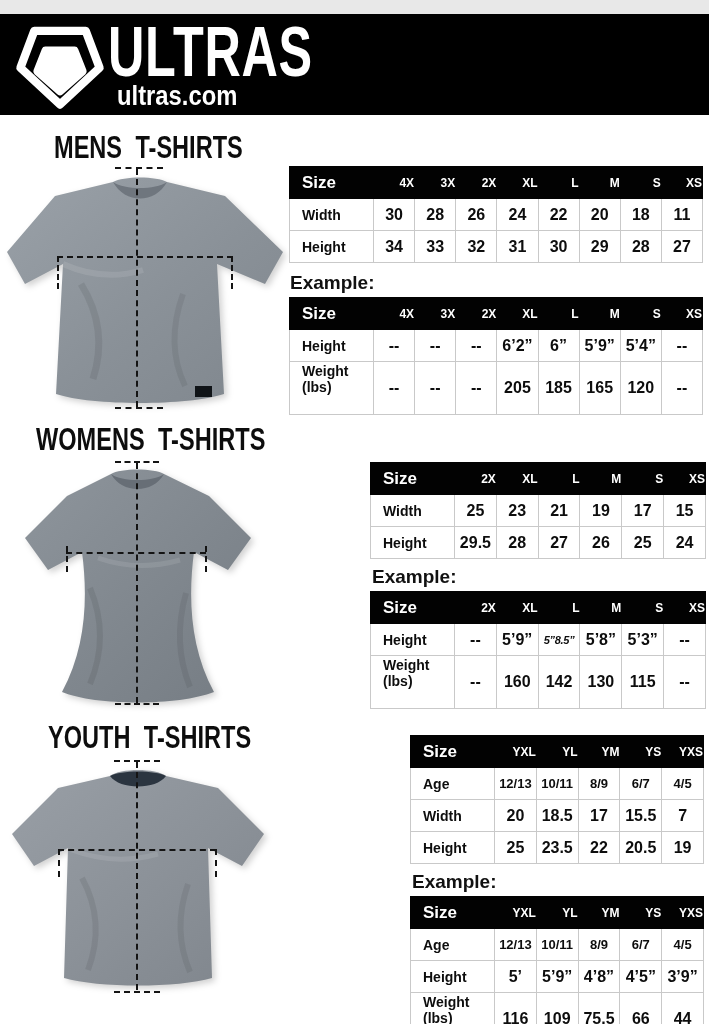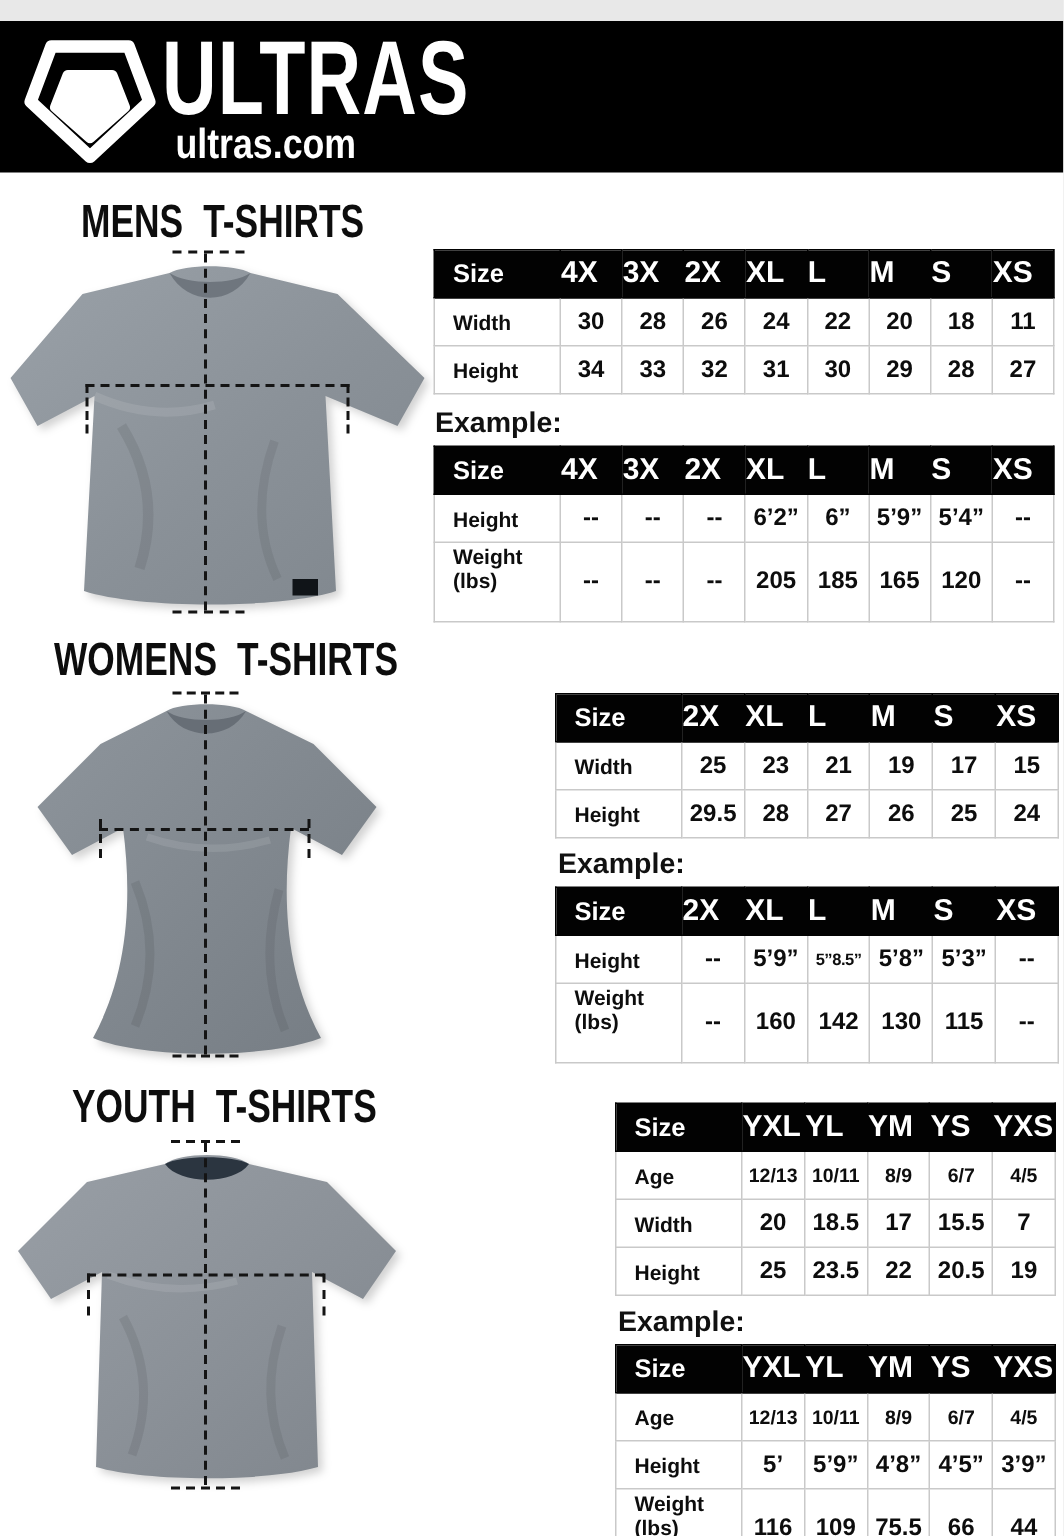--- a/index.html
+++ b/index.html
@@ -17,29 +17,29 @@
   .sec-title{position:absolute;color:#0d0d0d;font-size:31px;font-weight:800;letter-spacing:0px;
              word-spacing:9px;transform:scaleX(0.76);transform-origin:left top;white-space:nowrap;}
   #mens-title{left:54px;top:116px;}
   #womens-title{left:36px;top:408px;}
   #youth-title{left:48px;top:706px;}
 
   .ex-label{position:absolute;font-size:19px;font-weight:700;color:#111111;}
 
   
   .size-table{position:absolute;border-collapse:collapse;table-layout:fixed;background:#ffffff;}
-  .size-table th{background:#020202;color:#ffffff;font-weight:700;font-size:20px;height:31px;
-                 text-align:left;border:1px solid #020202;padding:0;}
+  .size-table th{background:#020202;color:#ffffff;font-weight:700;font-size:12px;height:31px;
+                 text-align:right;border:1px solid #020202;padding:0;}
   .size-table th.label-h{text-align:left;padding-left:12px;font-size:17px;}
   .size-table td{border:1px solid #c9c9c9;text-align:center;font-weight:700;color:#0d0d0d;
                  font-size:16px;height:31px;padding:0;}
   .size-table td.label{text-align:left;padding-left:12px;font-size:14px;}
   .size-table td.label.two-line{font-size:14px;line-height:1.1;padding-top:2px;padding-bottom:19px;}
   .size-table td.sm{font-size:13px;}
-  .size-table td.xs{font-size:11px;letter-spacing:-0.3px;}
+  .size-table td.xs{font-size:11px;letter-spacing:-0.3px;font-style:italic;}
   #mens-table-1{left:289px;top:152px;width:414px;}
   #mens-table-2{left:289px;top:283px;width:414px;}
   #womens-table-1{left:370px;top:448px;width:336px;}
   #womens-table-2{left:370px;top:577px;width:336px;}
   #youth-table-1{left:410px;top:721px;width:294px;}
   #youth-table-2{left:410px;top:882px;width:294px;}
   #mens-ex{left:290px;top:258px;}
   #womens-ex{left:372px;top:552px;}
   #youth-ex{left:412px;top:857px;}
   .col-label{width:84px;}

